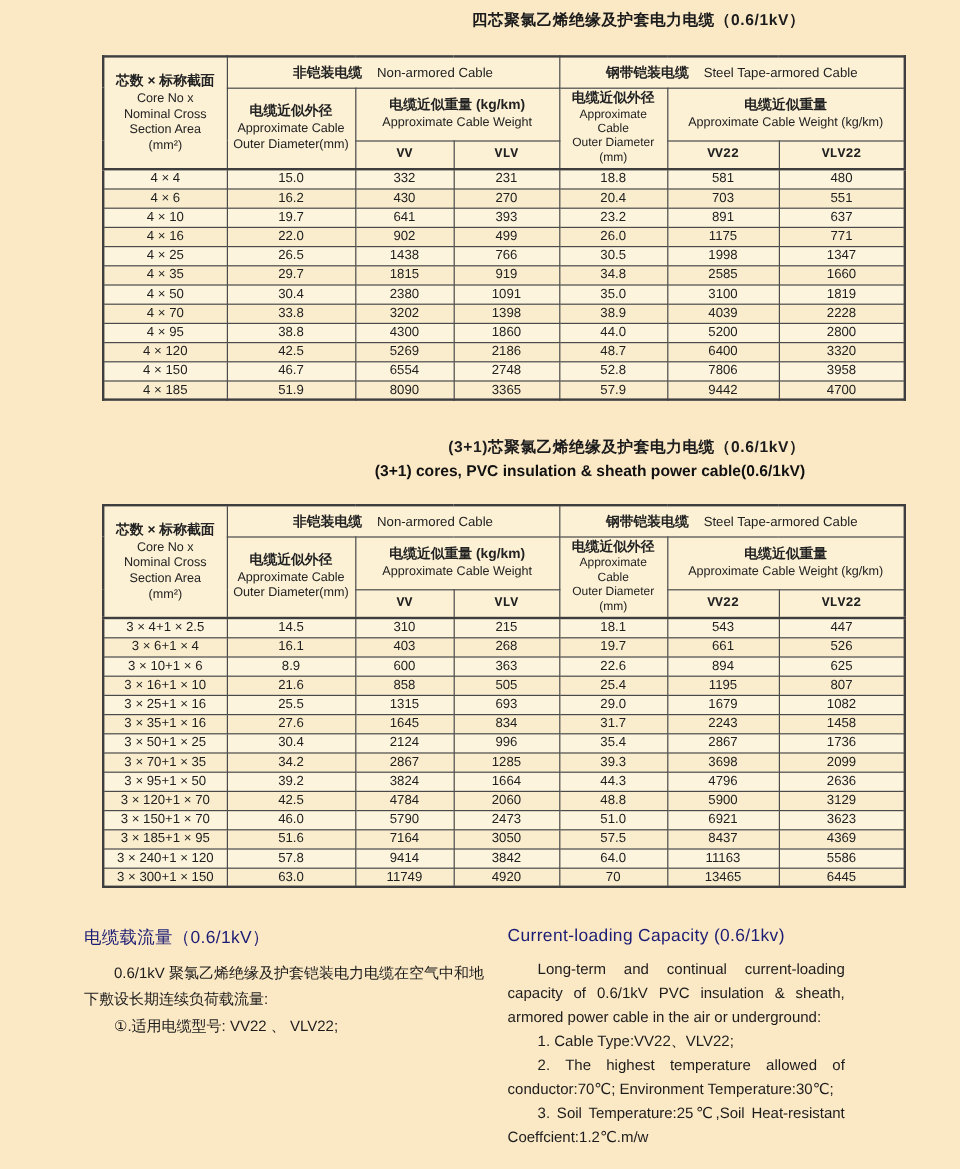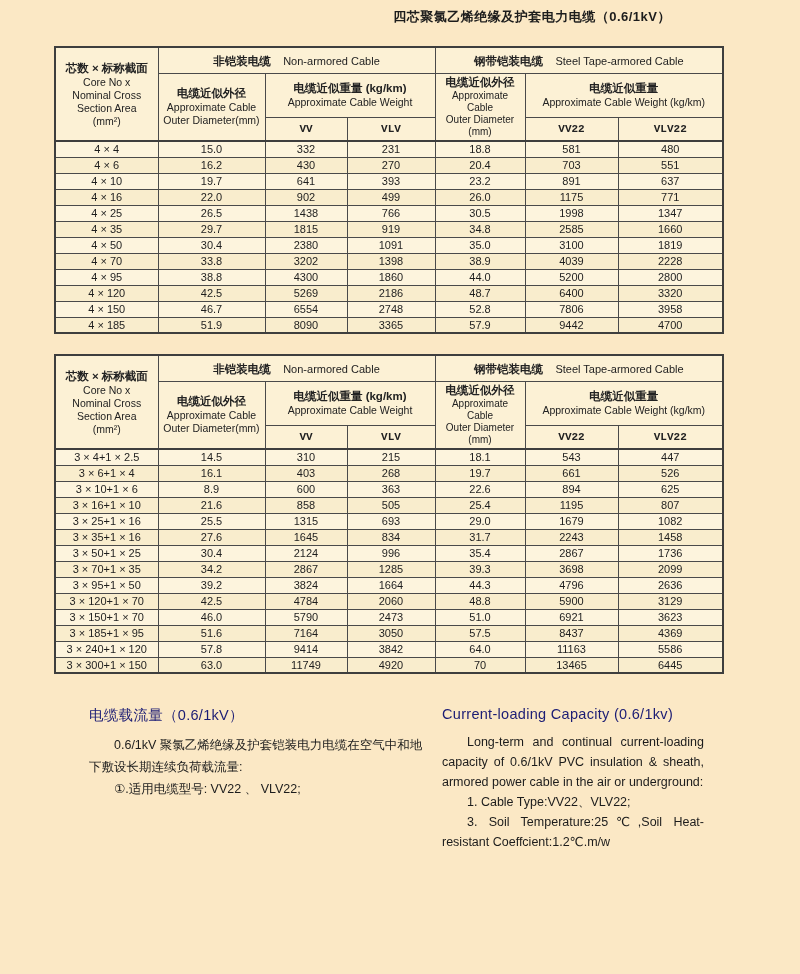--- a/index.html
+++ b/index.html
@@ -4,33 +4,33 @@
 <style>
   * { margin:0; padding:0; box-sizing:border-box; }
   html,body { width:800px; }
   body {
     height:974px;
     background:#fbe8c5;
     font-family:"Liberation Sans","DejaVu Sans",sans-serif;
     color:#222;
     overflow:hidden;
   }
-  .page { width:716px; height:974px; position:relative;padding-left:19px; }
+  .page { width:716px; height:974px; position:relative; }
 
   
   .title-block { text-align:right; padding-right:45px; }
   .title-block.first { padding-top:8px; }
   .title-block.second { padding-top:30px; }
   .title-zh { font-size:13px; font-weight:bold; color:#1c1c1c; letter-spacing:0.5px; }
   .title-en { font-size:13px; font-weight:bold; color:#111; margin-top:3px; }
 
   
   table.spec-table {
     border-collapse:collapse;
-    margin-left:35px;
+    margin-left:85px;
     margin-top:20px;
     width:668px;
     table-layout:fixed;
     border:2px solid #3e3e3e;
     background:#fcf2d8;
   }
   table.spec-table th, table.spec-table td {
     border:1px solid #4a4a4a;
     text-align:center;
     vertical-align:middle;
@@ -251,20 +251,24 @@
           <td>51.9</td>
           <td>8090</td>
           <td>3365</td>
           <td>57.9</td>
           <td>9442</td>
           <td>4700</td>
         </tr>
       </tbody>
   </table>
 
+  <div class="title-block second">
+    <div class="title-zh">(3+1)芯聚氯乙烯绝缘及护套电力电缆（0.6/1kV）</div>
+    <div class="title-en">(3+1) cores, PVC insulation &amp; sheath power cable(0.6/1kV)</div>
+  </div>
 
   <table class="spec-table">
     <colgroup>
       <col style="width:103px">
         <col style="width:107px">
         <col style="width:82px">
         <col style="width:88px">
       <col style="width:90px">
         <col style="width:93px">
         <col style="width:105px">
@@ -448,17 +452,18 @@
   <div class="notes">
     <div class="notes-col-zh">
       <div class="notes-heading">电缆载流量（0.6/1kV）</div>
       <p>0.6/1kV 聚氯乙烯绝缘及护套铠装电力电缆在空气中和地下敷设长期连续负荷载流量:</p>
       <p>①.适用电缆型号: VV22 、 VLV22;</p>
     </div>
     <div class="notes-col-en">
       <div class="notes-heading">Current-loading Capacity (0.6/1kv)</div>
       <p>Long-term and continual current-loading  capacity of 0.6/1kV PVC insulation &amp; sheath, armored power cable in the air or underground:</p>
       <p>1.  Cable Type:VV22、VLV22;</p>
+      <p>2.  The highest temperature allowed of conductor:70℃; Environment Temperature:30℃;</p>
       <p>3.  Soil Temperature:25℃,Soil Heat-resistant Coeffcient:1.2℃.m/w</p>
     </div>
   </div>
 
 </div>
 
 </body></html>

